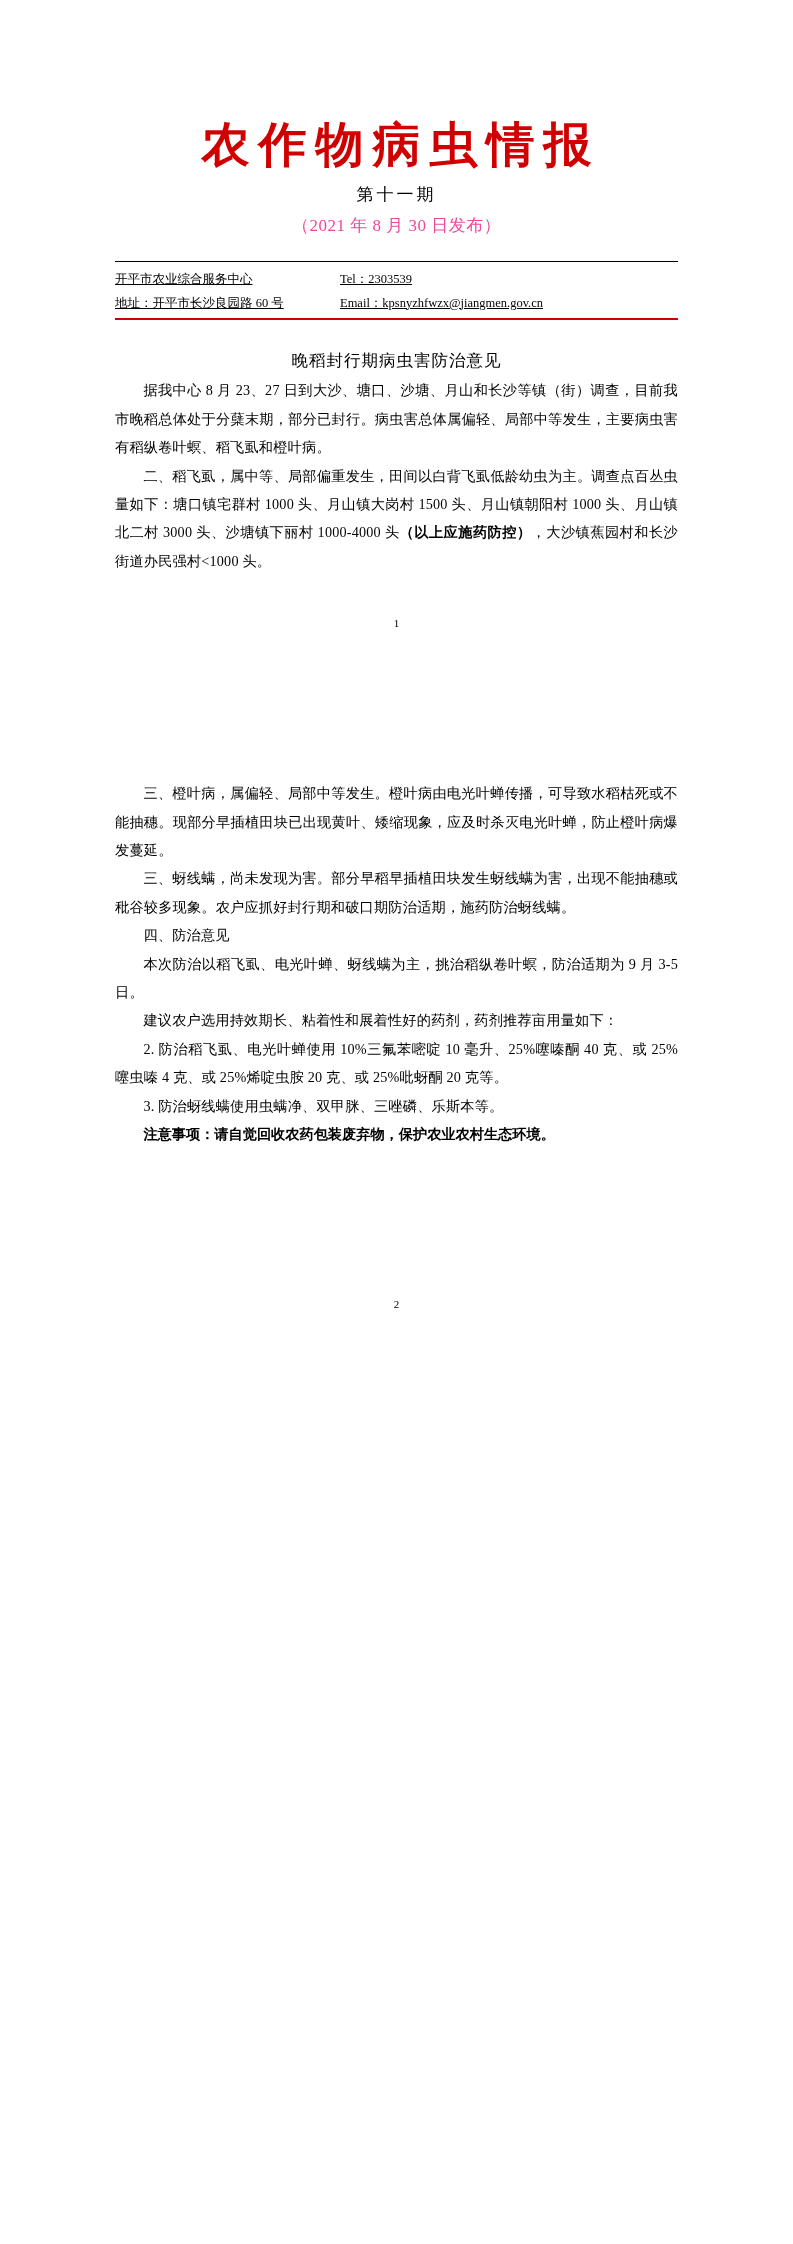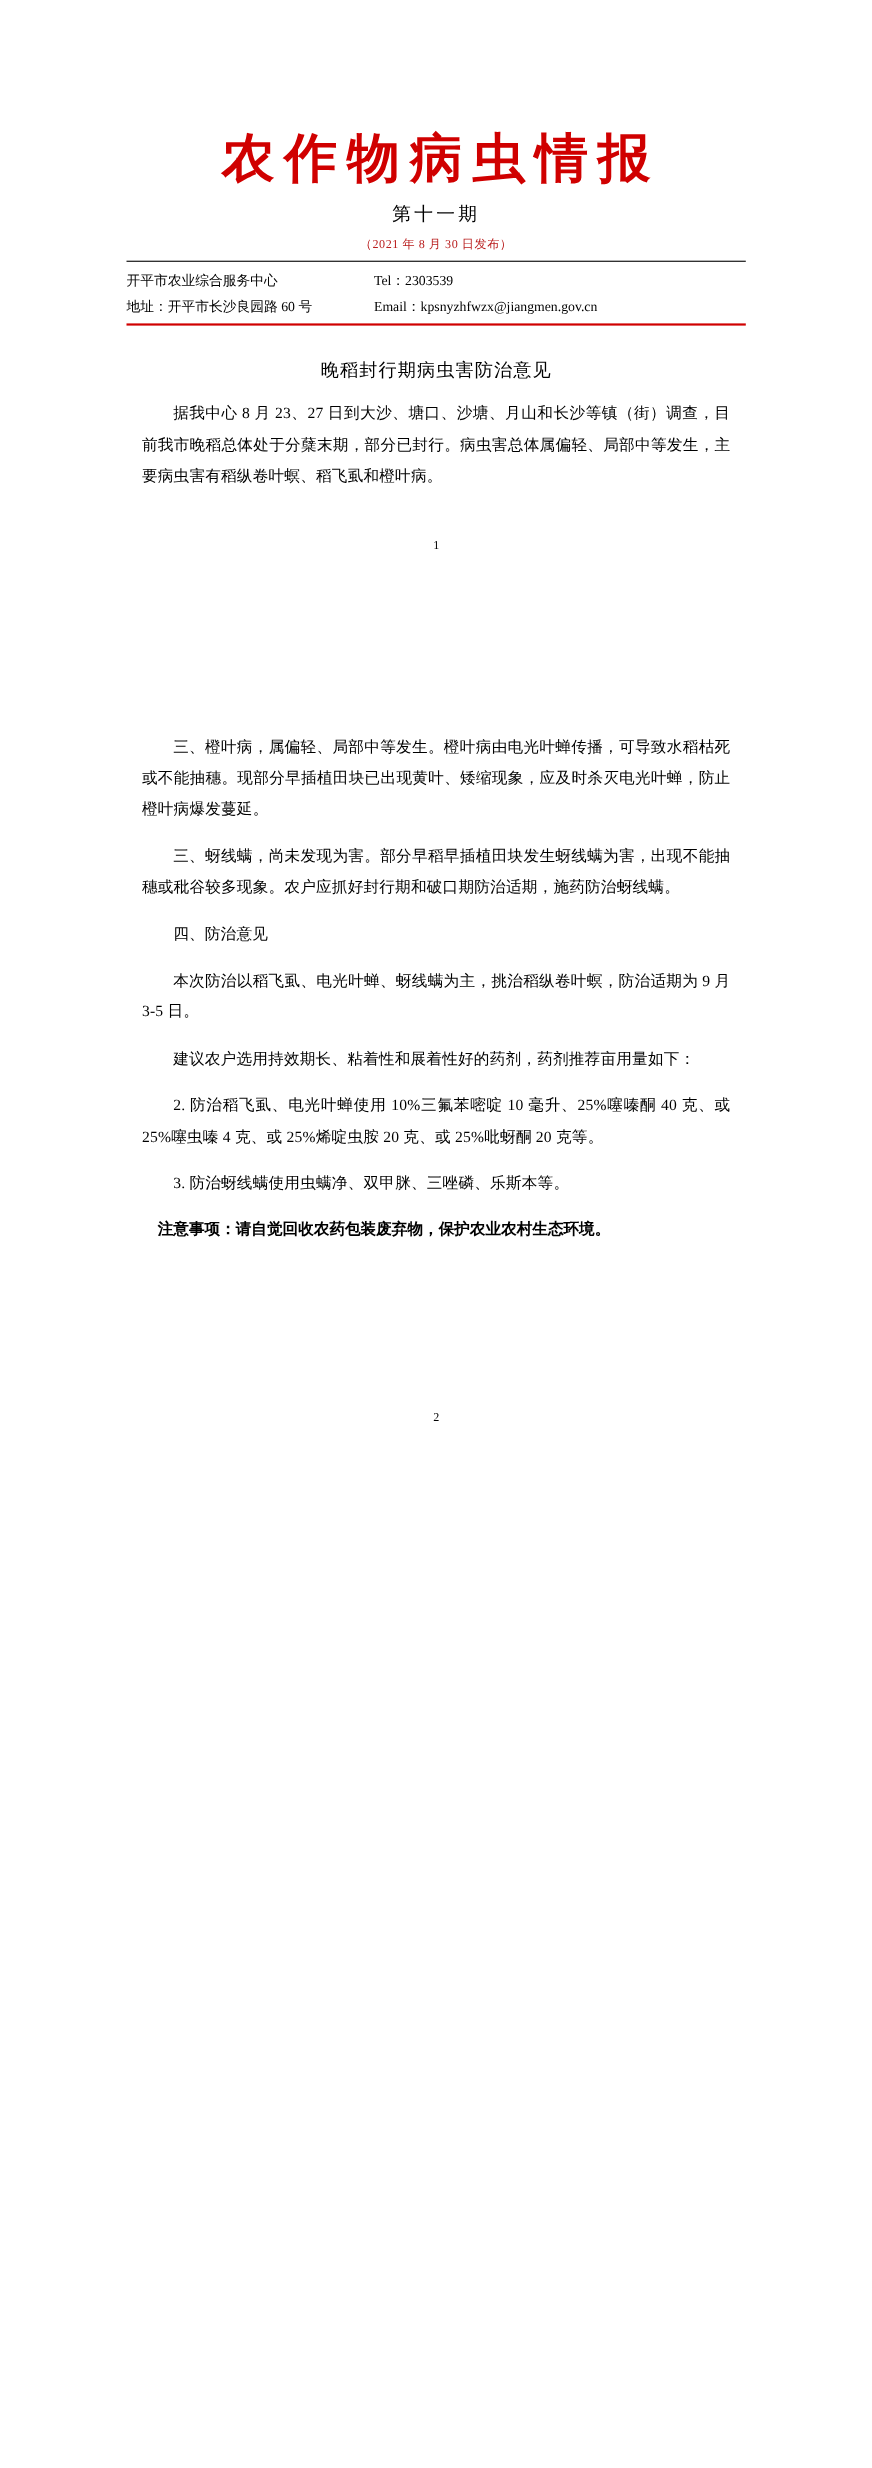--- a/index.html
+++ b/index.html
@@ -41,29 +41,30 @@
   }
   .masthead-issue {
     margin-top: 12px;
     font-size: 17px;
     font-weight: normal;
     letter-spacing: 3px;
     color: #000;
   }
   .masthead-date {
     margin-top: 8px;
-    font-size: 11px;
-    color: #b91c1c;
+    font-size: 17px;
+    color: #ec4899;
     letter-spacing: 0.5px;
   }
   
   .contact-block {
-    margin-top: 8px;
+    margin-top: 24px;
     border-top: 1px solid #000;
     padding-top: 0;
+    text-decoration: underline;
   }
   .contact-rows {
     padding-top: 6px;
   }
   .contact-row {
     display: flex;
     font-size: 12.5px;
     line-height: 1.9;
   }
   .contact-left {
@@ -84,21 +85,21 @@
     font-size: 16.5px;
     letter-spacing: 1px;
     margin-top: 30px;
     margin-bottom: 4px;
   }
   p.body {
     font-size: 14.2px;
     line-height: 2.0;
     text-align: justify;
     text-justify: inter-ideograph;
-    margin: 14px;
+    margin: 0;
     text-indent: 2em;
     letter-spacing: 0.2px;
   }
   b.em {
     font-weight: bold;
   }
   .pagenum {
     text-align: center;
     font-size: 11px;
     color: #000;
@@ -145,20 +146,21 @@
         </div>
       </div>
       <div class="rule-red"></div>
     </div>
 
     <div class="article-title">晚稻封行期病虫害防治意见</div>
 
     <p class="body">据我中心 8 月 23、27 日到大沙、塘口、沙塘、月山和长沙等镇（街）调查，目前我市晚稻总体处于分蘖末期，部分已封行。病虫害总体属偏轻、局部中等发生，主要病虫害有稻纵卷叶螟、稻飞虱和橙叶病。</p>
 
 
+    <p class="body"><span>二、稻飞虱，属中等、局部偏重发生，田间以白背飞虱低龄幼虫为主。调查点百丛虫量如下：塘口镇宅群村 1000 头、月山镇大岗村 1500 头、月山镇朝阳村 1000 头、月山镇北二村 3000 头、沙塘镇下丽村 1000-4000 头</span><b class="em">（以上应施药防控）</b><span>，大沙镇蕉园村和长沙街道办民强村&lt;1000 头。</span></p>
 
     <div class="pagenum">1</div>
 
     <div class="page-break-gap"></div>
 
     <p class="body">三、橙叶病，属偏轻、局部中等发生。橙叶病由电光叶蝉传播，可导致水稻枯死或不能抽穗。现部分早插植田块已出现黄叶、矮缩现象，应及时杀灭电光叶蝉，防止橙叶病爆发蔓延。</p>
     <p class="body">三、蚜线螨，尚未发现为害。部分早稻早插植田块发生蚜线螨为害，出现不能抽穗或秕谷较多现象。农户应抓好封行期和破口期防治适期，施药防治蚜线螨。</p>
     <p class="body">四、防治意见</p>
     <p class="body">本次防治以稻飞虱、电光叶蝉、蚜线螨为主，挑治稻纵卷叶螟，防治适期为 9 月 3-5 日。</p>
     <p class="body">建议农户选用持效期长、粘着性和展着性好的药剂，药剂推荐亩用量如下：</p>

